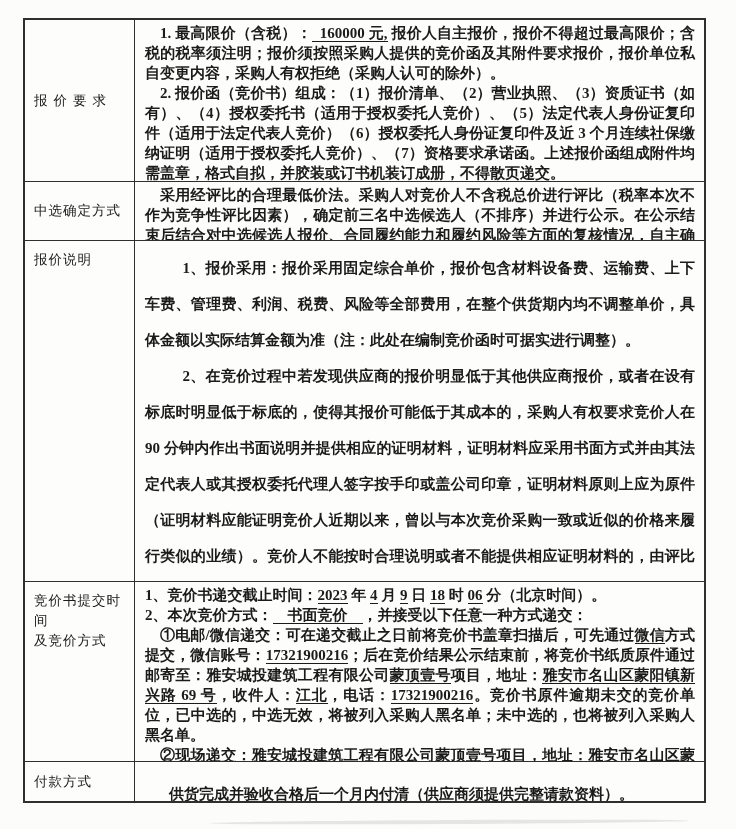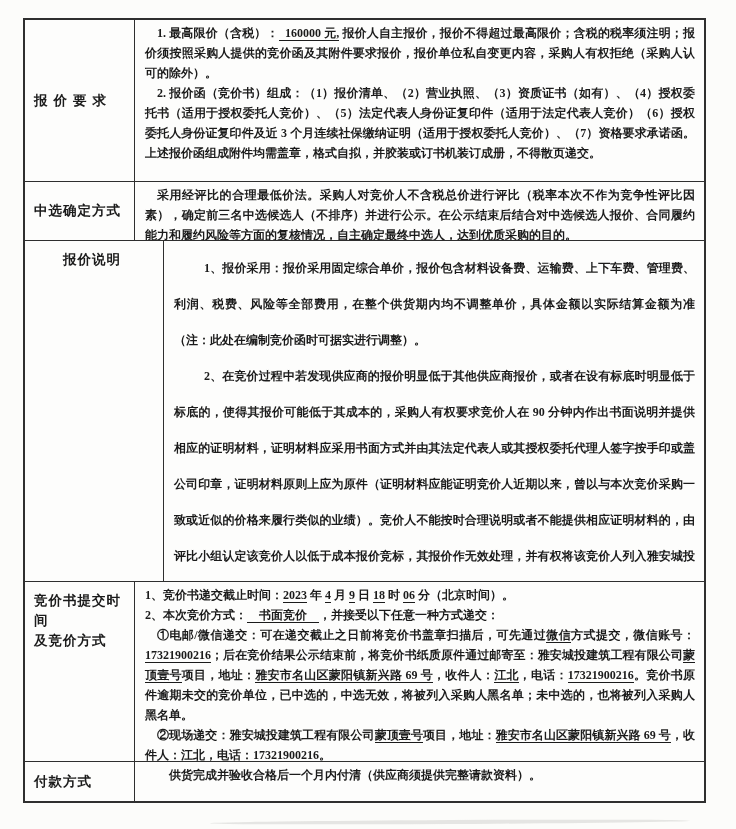--- a/index.html
+++ b/index.html
@@ -40,42 +40,42 @@
   }
   .row{
     display:flex;
     border-top:1.5px solid var(--bc);
     box-sizing:border-box;
     overflow:hidden;
   }
   .row:first-child{border-top:none;}
   .row-1{height:161px;}
   .row-2{height:59px;}
-  .row-3{height:341px;padding-left:29px;}
+  .row-3{height:341px;}
   .row-4{height:180px;justify-content:flex-end;}
   .row-5{flex:1;gap:24px;}
   .cell-label{
     flex:0 0 110px;width:110px;
     border-right:1.5px solid var(--bc);
     box-sizing:border-box;
     padding:4px 2px 4px 9px;
     display:flex;flex-direction:column;
-    font-size:13.5px;font-weight:bold;
+    font-size:13.5px;font-weight:normal;
     letter-spacing:1px;
     line-height:20px;
   }
   .valign-center{justify-content:center;}
   .valign-top{justify-content:flex-start;padding-top:9px;}
   .row-1 .label-line{letter-spacing:6px;}
   .row-4 .label-line + .label-line{}
   .cell-content{
     flex:1;
     box-sizing:border-box;
     padding:3px 9px 3px 10px;
-    font-size:12px;font-weight:bold;
+    font-size:15px;font-weight:bold;
     line-height:20px;
     text-align:justify;
     overflow:hidden;
   }
   .row-3 .cell-content{line-height:36px;padding-top:9px;}
   .cell-content p{margin:0;}
   .u{
     border-bottom:1.5px solid var(--tc);
   }
 </style>
@@ -120,18 +120,18 @@
           <p style="text-indent: 0em;"><span>2、本次竞价方式：</span><span class="u">　书面竞价　</span><span>，并接受以下任意一种方式递交：</span></p>
           <p style="text-indent: 1em;"><span>①电邮/微信递交：可在递交截止之日前将竞价书盖章扫描后，可先通过</span><span class="u">微信</span><span>方式提交，微信账号：</span><span class="u">17321900216</span><span>；后在竞价结果公示结束前，将竞价书纸质原件通过邮寄至：雅安城投建筑工程有限公司</span><span class="u">蒙顶壹号</span><span>项目，地址：</span><span class="u">雅安市名山区蒙阳镇新兴路 69 号</span><span>，收件人：</span><span class="u">江北</span><span>，电话：</span><span class="u">17321900216</span><span>。竞价书原件逾期未交的竞价单位，已中选的，中选无效，将被列入采购人黑名单；未中选的，也将被列入采购人黑名单。</span></p>
           <p style="text-indent: 1em;"><span>②现场递交：雅安城投建筑工程有限公司</span><span class="u">蒙顶壹号</span><span>项目，地址：</span><span class="u">雅安市名山区蒙阳镇新兴路 69 号</span><span>，收件人：</span><span class="u">江北</span><span>，电话：</span><span class="u">17321900216</span><span>。</span></p>
         </div>
       </div>
       <div class="row row-5">
         <div class="cell-label valign-center">
           <div class="label-line">付款方式</div>
         </div>
         <div class="cell-content">
-          <p style="text-indent: 0em;"><span>供货完成并验收合格后一个月内付清（供应商须提供完整请款资料）。</span></p>
+          <p style="text-indent: 0em; margin-top: 19px;"><span>供货完成并验收合格后一个月内付清（供应商须提供完整请款资料）。</span></p>
         </div>
       </div>
     </div>
   <div class="scan-shadow"></div>
 </div>
 
 </body></html>

